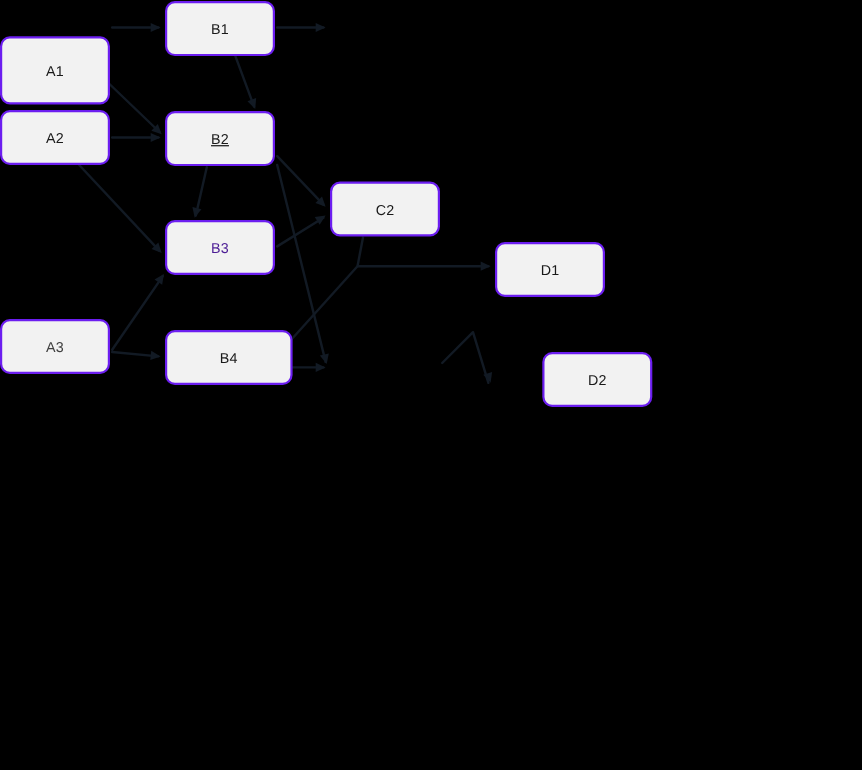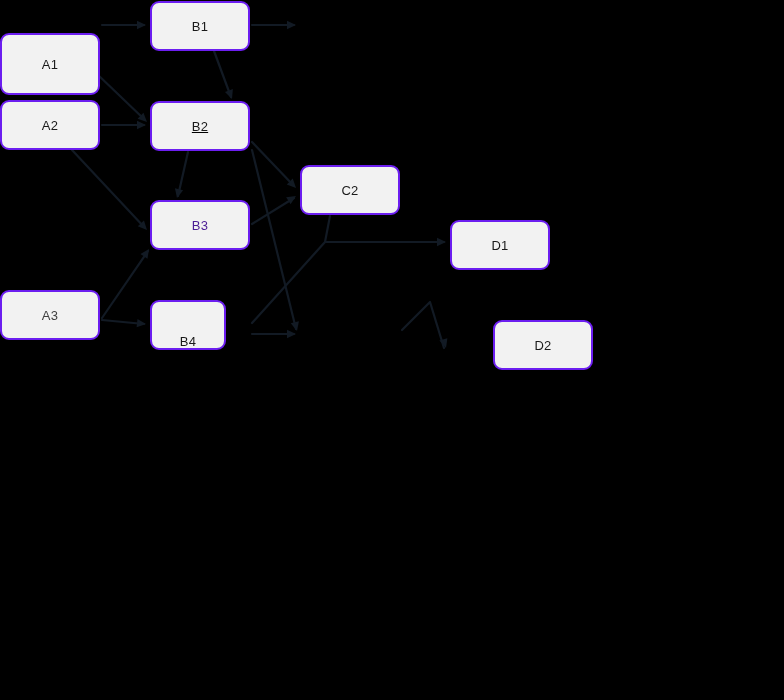--- a/index.html
+++ b/index.html
@@ -117,21 +117,21 @@
       </div>
       <div class="node" style="left: 150px; top: 1px; width: 100px; height: 50px; background: rgb(242, 242, 242); border-color: rgb(108, 30, 240); border-width: 2px; border-radius: 9px;">
         <span class="node-label" style="color: rgb(26, 26, 26);">B1</span>
       </div>
       <div class="node" style="left: 150px; top: 101px; width: 100px; height: 50px; background: rgb(242, 242, 242); border-color: rgb(108, 30, 240); border-width: 2px; border-radius: 9px; text-decoration: underline;">
         <span class="node-label" style="color: rgb(26, 26, 26);">B2</span>
       </div>
       <div class="node" style="left: 150px; top: 200px; width: 100px; height: 50px; background: rgb(242, 242, 242); border-color: rgb(108, 30, 240); border-width: 2px; border-radius: 9px;">
         <span class="node-label" style="color: #4c1d95;">B3</span>
       </div>
-      <div class="node" style="left: 150px; top: 300px; width: 76px; height: 50px; background: rgb(242, 242, 242); border-color: rgb(108, 30, 240); border-width: 2px; border-radius: 9px; align-items: flex-end;">
+      <div class="node" style="left: 150px; top: 300px; width: 116px; height: 50px; background: rgb(242, 242, 242); border-color: rgb(108, 30, 240); border-width: 2px; border-radius: 9px;">
         <span class="node-label" style="color: rgb(26, 26, 26);">B4</span>
       </div>
       <div class="node" style="left: 300px; top: 165px; width: 100px; height: 50px; background: rgb(242, 242, 242); border-color: rgb(108, 30, 240); border-width: 2px; border-radius: 9px;">
         <span class="node-label" style="color: rgb(26, 26, 26);">C2</span>
       </div>
       <div class="node" style="left: 450px; top: 220px; width: 100px; height: 50px; background: rgb(242, 242, 242); border-color: rgb(108, 30, 240); border-width: 2px; border-radius: 9px;">
         <span class="node-label" style="color: rgb(26, 26, 26);">D1</span>
       </div>
       <div class="node" style="left: 450px; top: 320px; width: 100px; height: 50px; background: rgb(242, 242, 242); border-color: rgb(108, 30, 240); border-width: 2px; border-radius: 9px; margin-left: 43px;">
         <span class="node-label" style="color: rgb(26, 26, 26);">D2</span>

